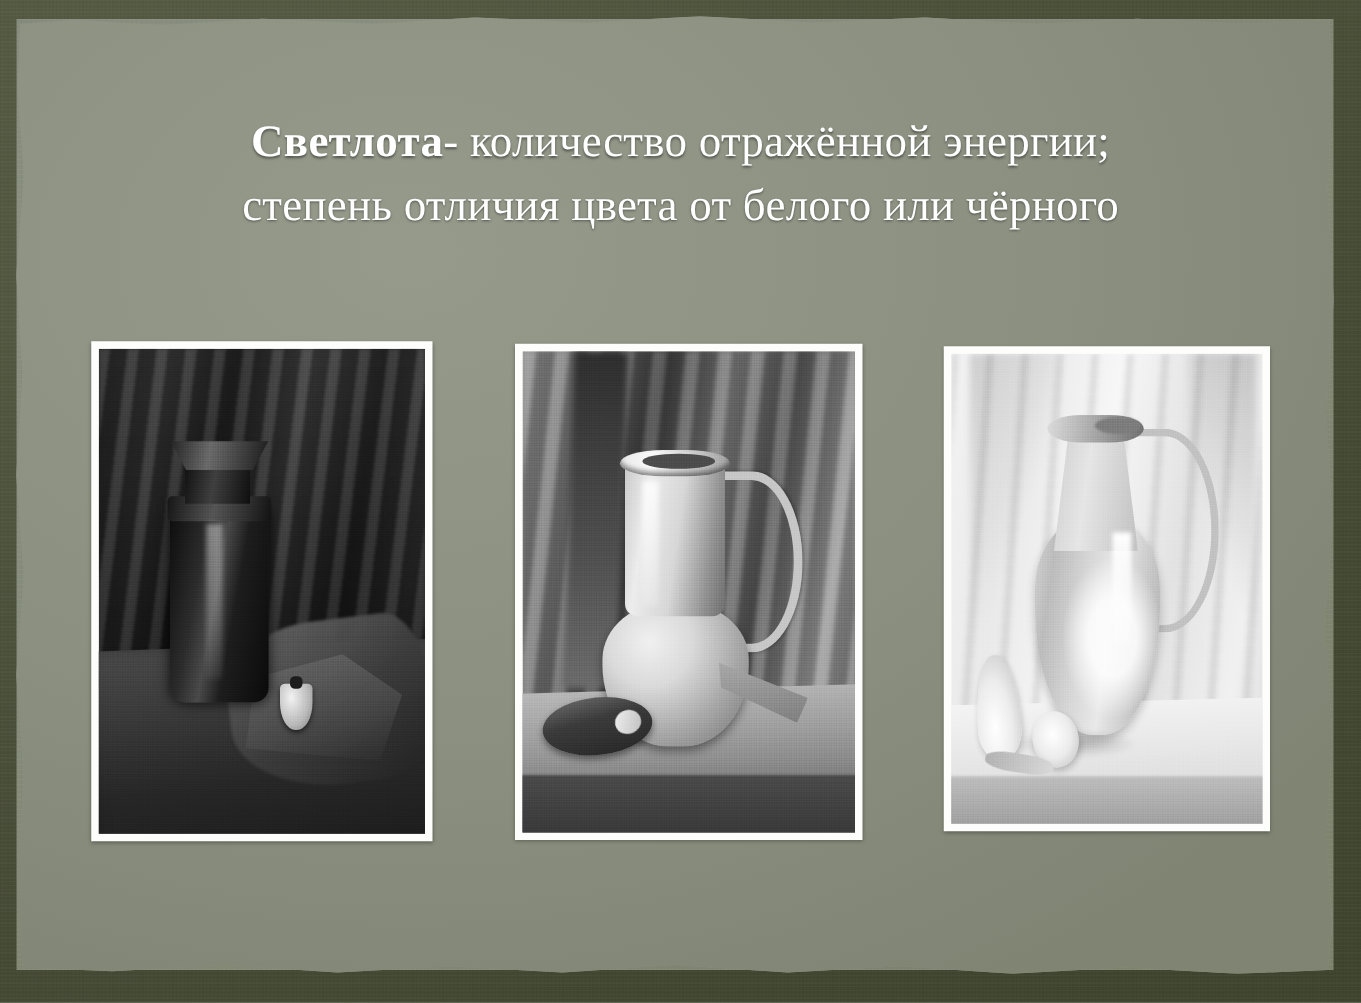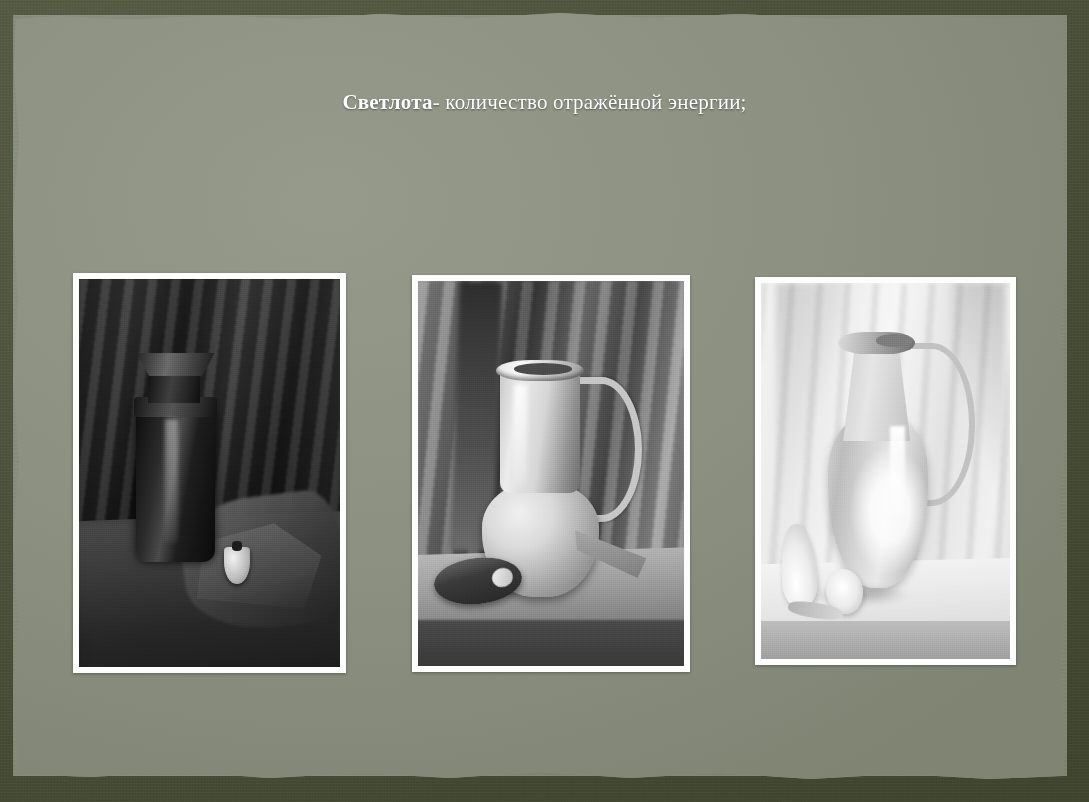--- a/index.html
+++ b/index.html
@@ -44,21 +44,21 @@
       repeating-linear-gradient(0deg, rgba(255,255,255,.05) 0 1px, rgba(0,0,0,0) 1px 4px),
       repeating-linear-gradient(90deg, rgba(0,0,0,.025) 0 1px, rgba(0,0,0,0) 1px 4px),
       radial-gradient(circle at 70% 80%, rgba(0,0,0,.05), rgba(0,0,0,0) 55%);
     opacity:.9;pointer-events:none;
   }
 
   
   #title{
     position:absolute;left:0;top:88px;width:1089px;
     text-align:center;color:#ffffff;line-height:1.42;
-    font-size:21px;letter-spacing:.2px;
+    font-size:36px;letter-spacing:.2px;
     text-shadow:0 1px 2px rgba(0,0,0,.45);
     z-index:5;
   }
   #title .line{display:block;white-space:nowrap;}
   #title .kw{font-weight:bold;}
 
   
   #gallery{position:absolute;left:0;top:0;width:1089px;height:802px;z-index:4;}
 
   .pic{
@@ -341,20 +341,21 @@
         <stop offset="0%" stop-color="#959a8b"></stop>
         <stop offset="55%" stop-color="#8b9081"></stop>
         <stop offset="100%" stop-color="#7f8473"></stop>
       </radialGradient>
     </defs>
     <rect x="0" y="0" width="1089" height="802" clip-path="url(#tornClip)" fill="url(#paperShade)"></rect>
   </svg>
 
   <div id="title">
     <span class="line"><span class="kw">Светлота</span><span>- количество отражённой энергии;</span></span>
+    <span class="line">степень отличия цвета от белого или чёрного</span>
   </div>
 
   <div id="gallery">
 
     <div class="pic" id="pic1">
       <div class="canvas">
         <div class="p1-bg"></div>
         <div class="p1-drape"></div>
         <div class="p1-table"></div>
         <div class="p1-cloth"></div>

